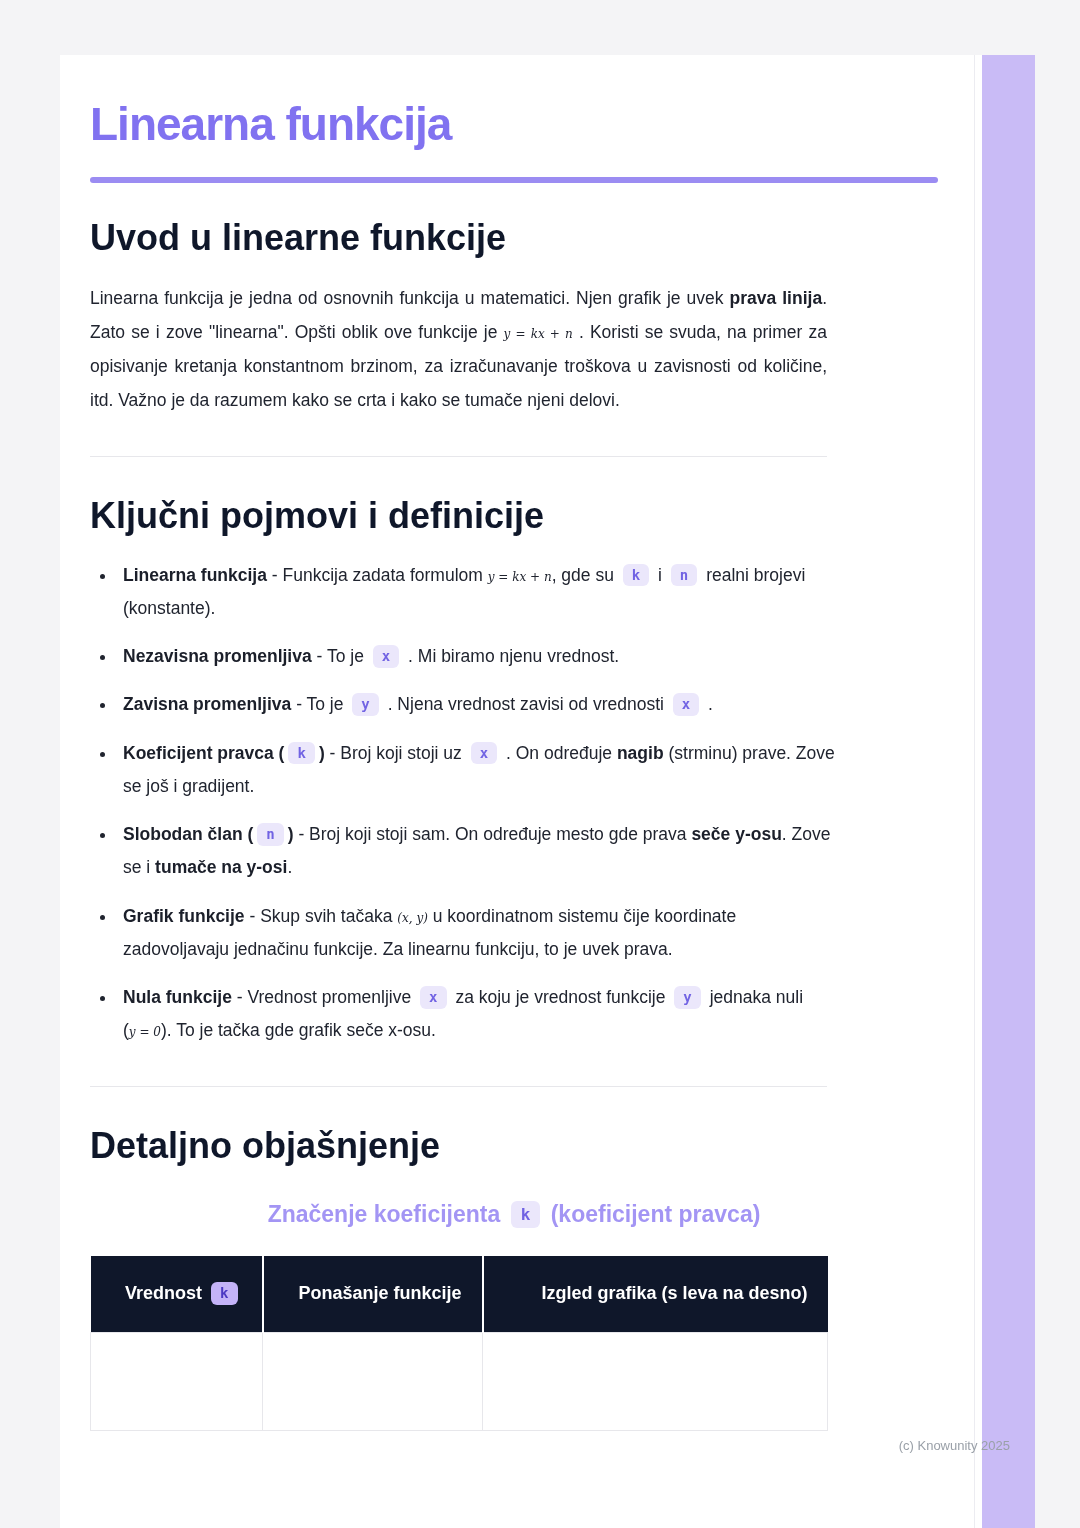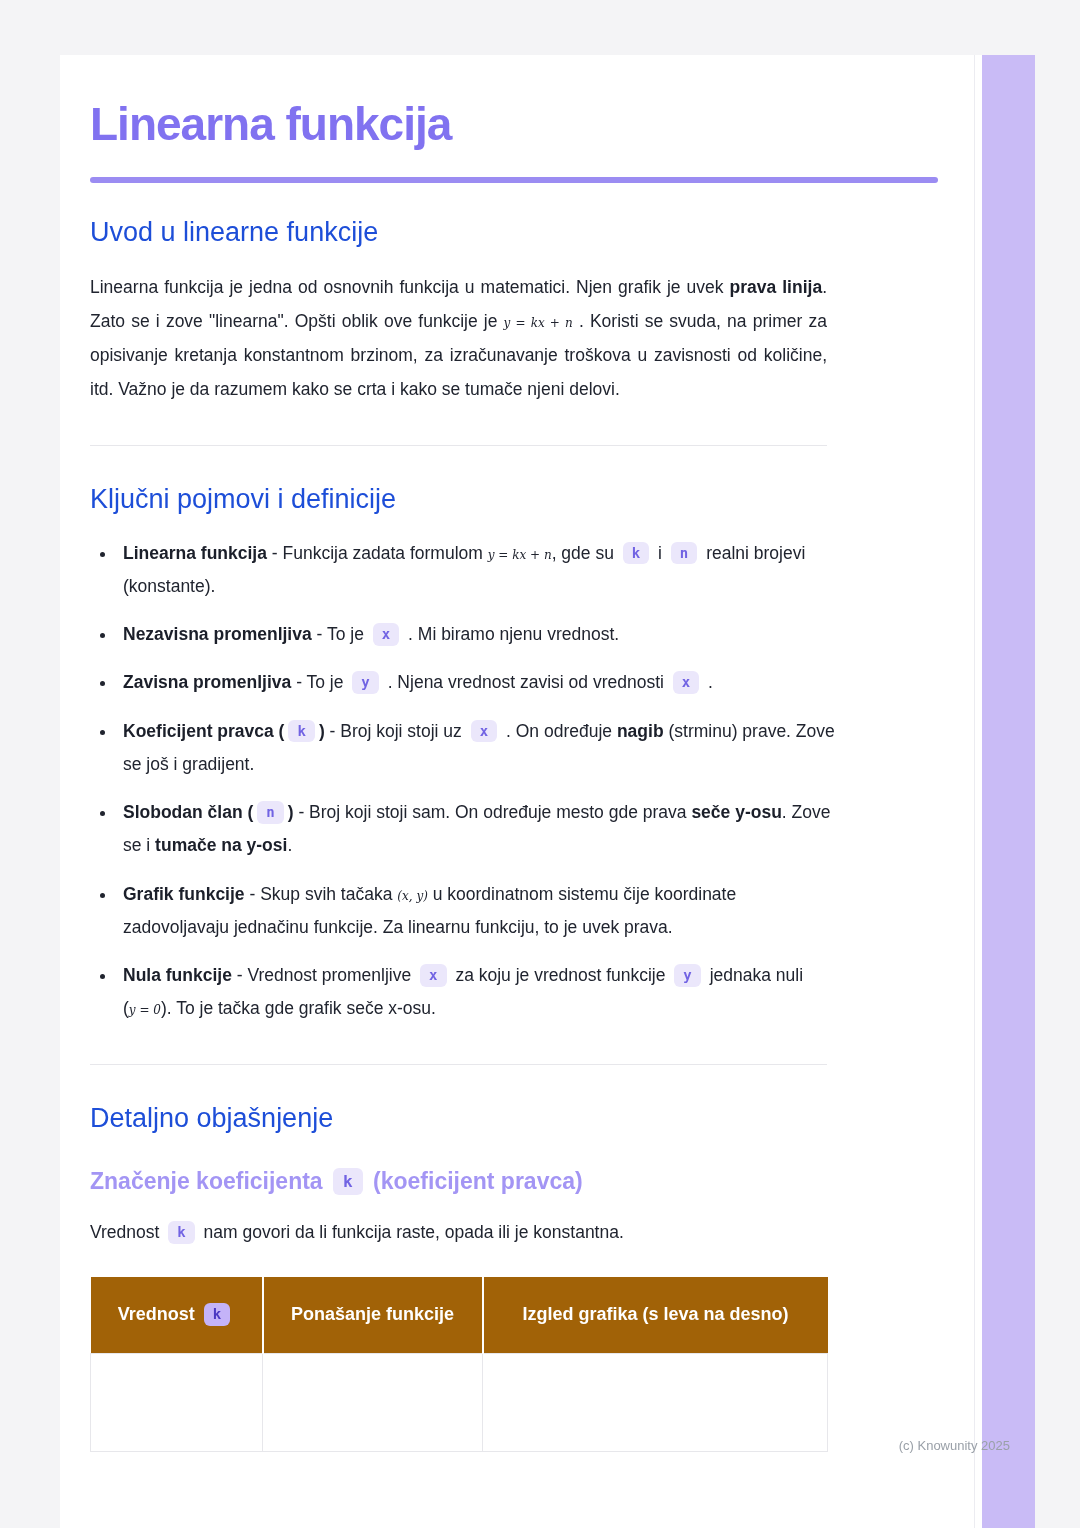--- a/index.html
+++ b/index.html
@@ -48,30 +48,31 @@
     margin: 0 0 26px 0;
   }
   .title-rule {
     width: 848px;
     height: 6px;
     background: #9b8cf2;
     border-radius: 3px;
     margin: 0 0 34px 0;
   }
   h2 {
-    font-size: 27px;
-    font-weight: 400;
-    color: #1d4ed8;
+    font-size: 36px;
+    font-weight: 700;
+    color: #0f172a;
     margin: 26px 0 22px 0;
   }
   h3 {
     font-size: 23px;
     font-weight: 600;
     color: #a395f4;
-    margin: 34px 0 20px 0;
+    margin: 34px 0 28px 0;
+    text-align: center;
   }
   p.body {
     width: 737px;
     font-size: 17.5px;
     line-height: 1.95;
     margin: 0 0 10px 0;
     color: #20242f;
   }
   p.justified { text-align: justify; }
   hr.divider {
@@ -118,25 +119,25 @@
     padding: 3px 10px;
     vertical-align: 2px;
   }
   table.ktable {
     width: 737px;
     border-collapse: collapse;
     margin-top: 28px;
     table-layout: fixed;
   }
   table.ktable th {
-    background: #a16207;
+    background: #0f172a;
     color: #ffffff;
     font-size: 18px;
     font-weight: 700;
-    text-align: center;
+    text-align: right;
     vertical-align: middle;
     padding: 24px 20px;
     line-height: 1.55;
     border-right: 2px solid #ffffff;
   }
   table.ktable th:last-child { border-right: none; }
   table.ktable th .badge {
     background: #c4b3f8;
     color: #4a38c2;
   }
@@ -181,21 +182,20 @@
         <li><strong>Koeficijent pravca (</strong><code class="badge">k</code><strong>)</strong> - Broj koji stoji uz <code class="badge">x</code> . On određuje <strong>nagib</strong> (strminu) prave. Zove se još i gradijent.</li>
         <li><strong>Slobodan član (</strong><code class="badge">n</code><strong>)</strong> - Broj koji stoji sam. On određuje mesto gde prava <strong>seče y-osu</strong>. Zove se i <strong>tumače na y-osi</strong>.</li>
         <li><strong>Grafik funkcije</strong> - Skup svih tačaka <span class="math">(x, y)</span> u koordinatnom sistemu čije koordinate zadovoljavaju jednačinu funkcije. Za linearnu funkciju, to je uvek prava.</li>
         <li><strong>Nula funkcije</strong> - Vrednost promenljive <code class="badge">x</code> za koju je vrednost funkcije <code class="badge">y</code> jednaka nuli (<span class="math">y = 0</span>). To je tačka gde grafik seče x-osu.</li>
       </ul>
 
     <hr class="divider">
 
     <h2>Detaljno objašnjenje</h2>
     <h3>Značenje koeficijenta <code class="badge">k</code> (koeficijent pravca)</h3>
-    <p class="body">Vrednost <code class="badge">k</code> nam govori da li funkcija raste, opada ili je konstantna.</p>
 
     <table class="ktable">
       <colgroup>
         <col class="c1">
           <col class="c2">
           <col class="c3">
       </colgroup>
       <thead>
         <tr>
           <th>Vrednost <code class="badge">k</code></th>

